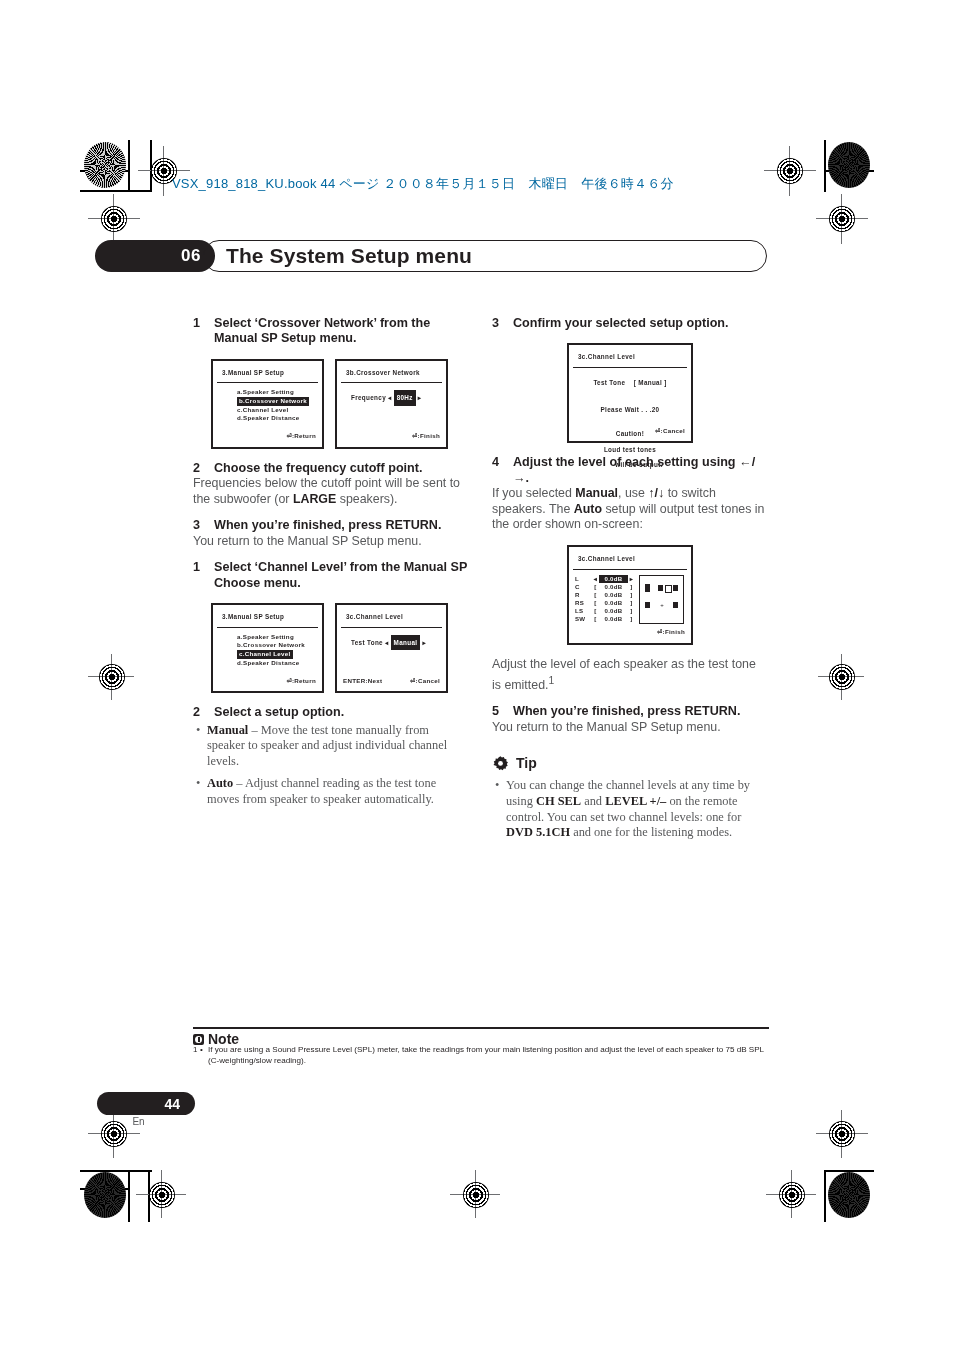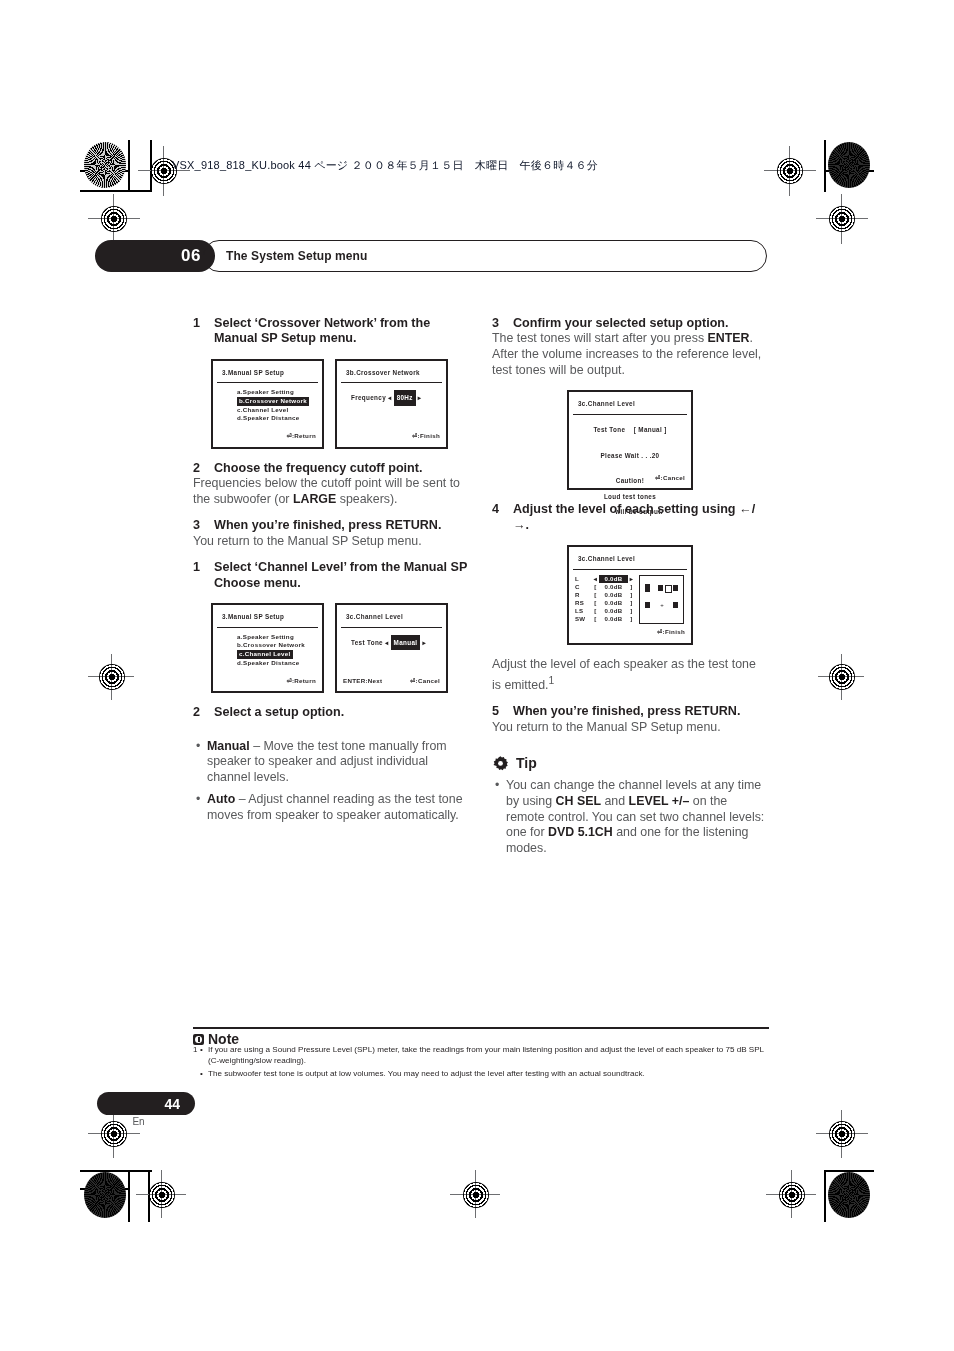--- a/index.html
+++ b/index.html
@@ -36,24 +36,24 @@
     background: repeating-conic-gradient(#000 0deg 3deg, #cfcfcf 3deg 6deg);
   }
   .color-blob.dark {
     background: repeating-conic-gradient(#000 0deg 3deg, #2a2a2a 3deg 6deg);
   }
   .crop-line { position: absolute; background: #000; }
 
   
   .runhead {
     position: absolute;
-    left: 172px; top: 158px;
-    font-size: 11px;
+    left: 172px; top: 175px;
+    font-size: 13px;
     letter-spacing: .2px;
-    color: #0f172a;
+    color: #0369a1;
     white-space: nowrap;
   }
 
   
   .chapter-bar { position: absolute; left: 95px; top: 240px; height: 32px; }
   .chapter-num {
     position: absolute; left: 0; top: 0;
     width: 120px; height: 32px;
     background: #231f20;
     border-radius: 16px;
@@ -65,21 +65,21 @@
     letter-spacing: .5px;
   }
   .chapter-title-pill {
     position: absolute; left: 108px; top: 0;
     width: 564px; height: 32px;
     border: 1.6px solid #231f20;
     border-radius: 16px;
     box-sizing: border-box;
     display: flex; align-items: center;
     padding-left: 22px;
-    font-size: 12px; font-weight: bold;
+    font-size: 21px; font-weight: bold;
     color: #231f20;
     letter-spacing: .1px;
   }
 
   
   .col {
     position: absolute;
     width: 276px;
     top: 316px;
     font-size: 12.4px;
@@ -104,21 +104,21 @@
   b.k { color: #231f20; font-weight: bold; }
 
   h2.sect {
     font-size: 16.5px;
     font-weight: bold;
     color: #231f20;
     margin: 19px 0 3px 0;
     line-height: 19px;
   }
 
-  ul.bul { margin: 18px 0 0 0; padding: 0 0 0 14px; list-style: none; }
+  ul.bul { margin: 2px 0 0 0; padding: 0 0 0 14px; list-style: none; font-family: Liberation Serif, serif; }
   ul.bul li { position: relative; margin-bottom: 7px; line-height: 15.6px; }
   ul.bul li:before {
     content: "\2022";
     position: absolute; left: -11px; top: 0;
     color: #58595b;
   }
 
   
   .osd-row { display: flex; gap: 11px; margin: 12px 0 12px 18px; }
   .osd {
@@ -408,23 +408,20 @@
     <li><b class="k">Auto</b><span> – Adjust channel reading as the test tone moves from speaker to speaker automatically.</span></li>
   </ul>
 </div>
 
 <div class="col col-right">
 
   <div class="step">
     <span class="n">3</span>
     <span class="t">Confirm your selected setup option.</span>
   </div>
-  <p class="body">
-    <span>The test tones will start after you press </span><b class="k">ENTER</b><span>. After the volume increases to the reference level, test tones will be output.</span>
-  </p>
 
   <div class="osd-row" style="justify-content:center; margin-left:0;">
     <div class="osd osd-wide">
       <div class="osd-hdr">3c.Channel Level</div>
       <div class="osd-center" style="margin-top:7px;">
         <span>Test Tone</span>
         &nbsp;&nbsp;&nbsp;<span>[ Manual ]</span>
       </div>
       <div class="osd-center" style="margin-top:11px;">Please Wait . . .20</div>
       <div class="osd-center" style="margin-top:9px;">Caution!</div>
@@ -435,20 +432,23 @@
       </div>
     </div>
   </div>
 
   <div class="step">
     <span class="n">4</span>
     <span class="t">
       <span>Adjust the level of each setting using </span><span class="arrow-glyph">←/→</span><span>.</span>
     </span>
   </div>
+  <p class="body">
+    <span>If you selected </span><b class="k">Manual</b><span>, use </span><span class="arrow-glyph">↑/↓</span><span> to switch speakers. The </span><b class="k">Auto</b><span> setup will output test tones in the order shown on-screen:</span>
+  </p>
 
   <div class="osd-row" style="justify-content:center; margin-left:0;">
     <div class="osd osd-wide">
       <div class="osd-hdr">3c.Channel Level</div>
       <div class="osd-ch">
         <div class="ch-list">
           <div class="r sel">
             <span class="lbl">L</span>
             <span class="ar">◂</span>
             <span class="v">0.0dB</span>
@@ -531,18 +531,17 @@
 
 <div class="note-rule"></div>
 <div class="note-head">
   <span class="note-badge"></span>
   <span class="note-title">Note</span>
 </div>
 <div class="note-body">
   <span class="fn-num">1</span>
   <ul>
     <li>If you are using a Sound Pressure Level (SPL) meter, take the readings from your main listening position and adjust the level of each speaker to 75 dB SPL (C-weighting/slow reading).</li>
-    <li>The subwoofer test tone is output at low volumes. You may need to adjust the level after testing with an actual soundtrack.</li>
   </ul>
 </div>
 
 <div class="folio-pill">44</div>
 <div class="folio-lang">En</div>
 
 </body></html>

